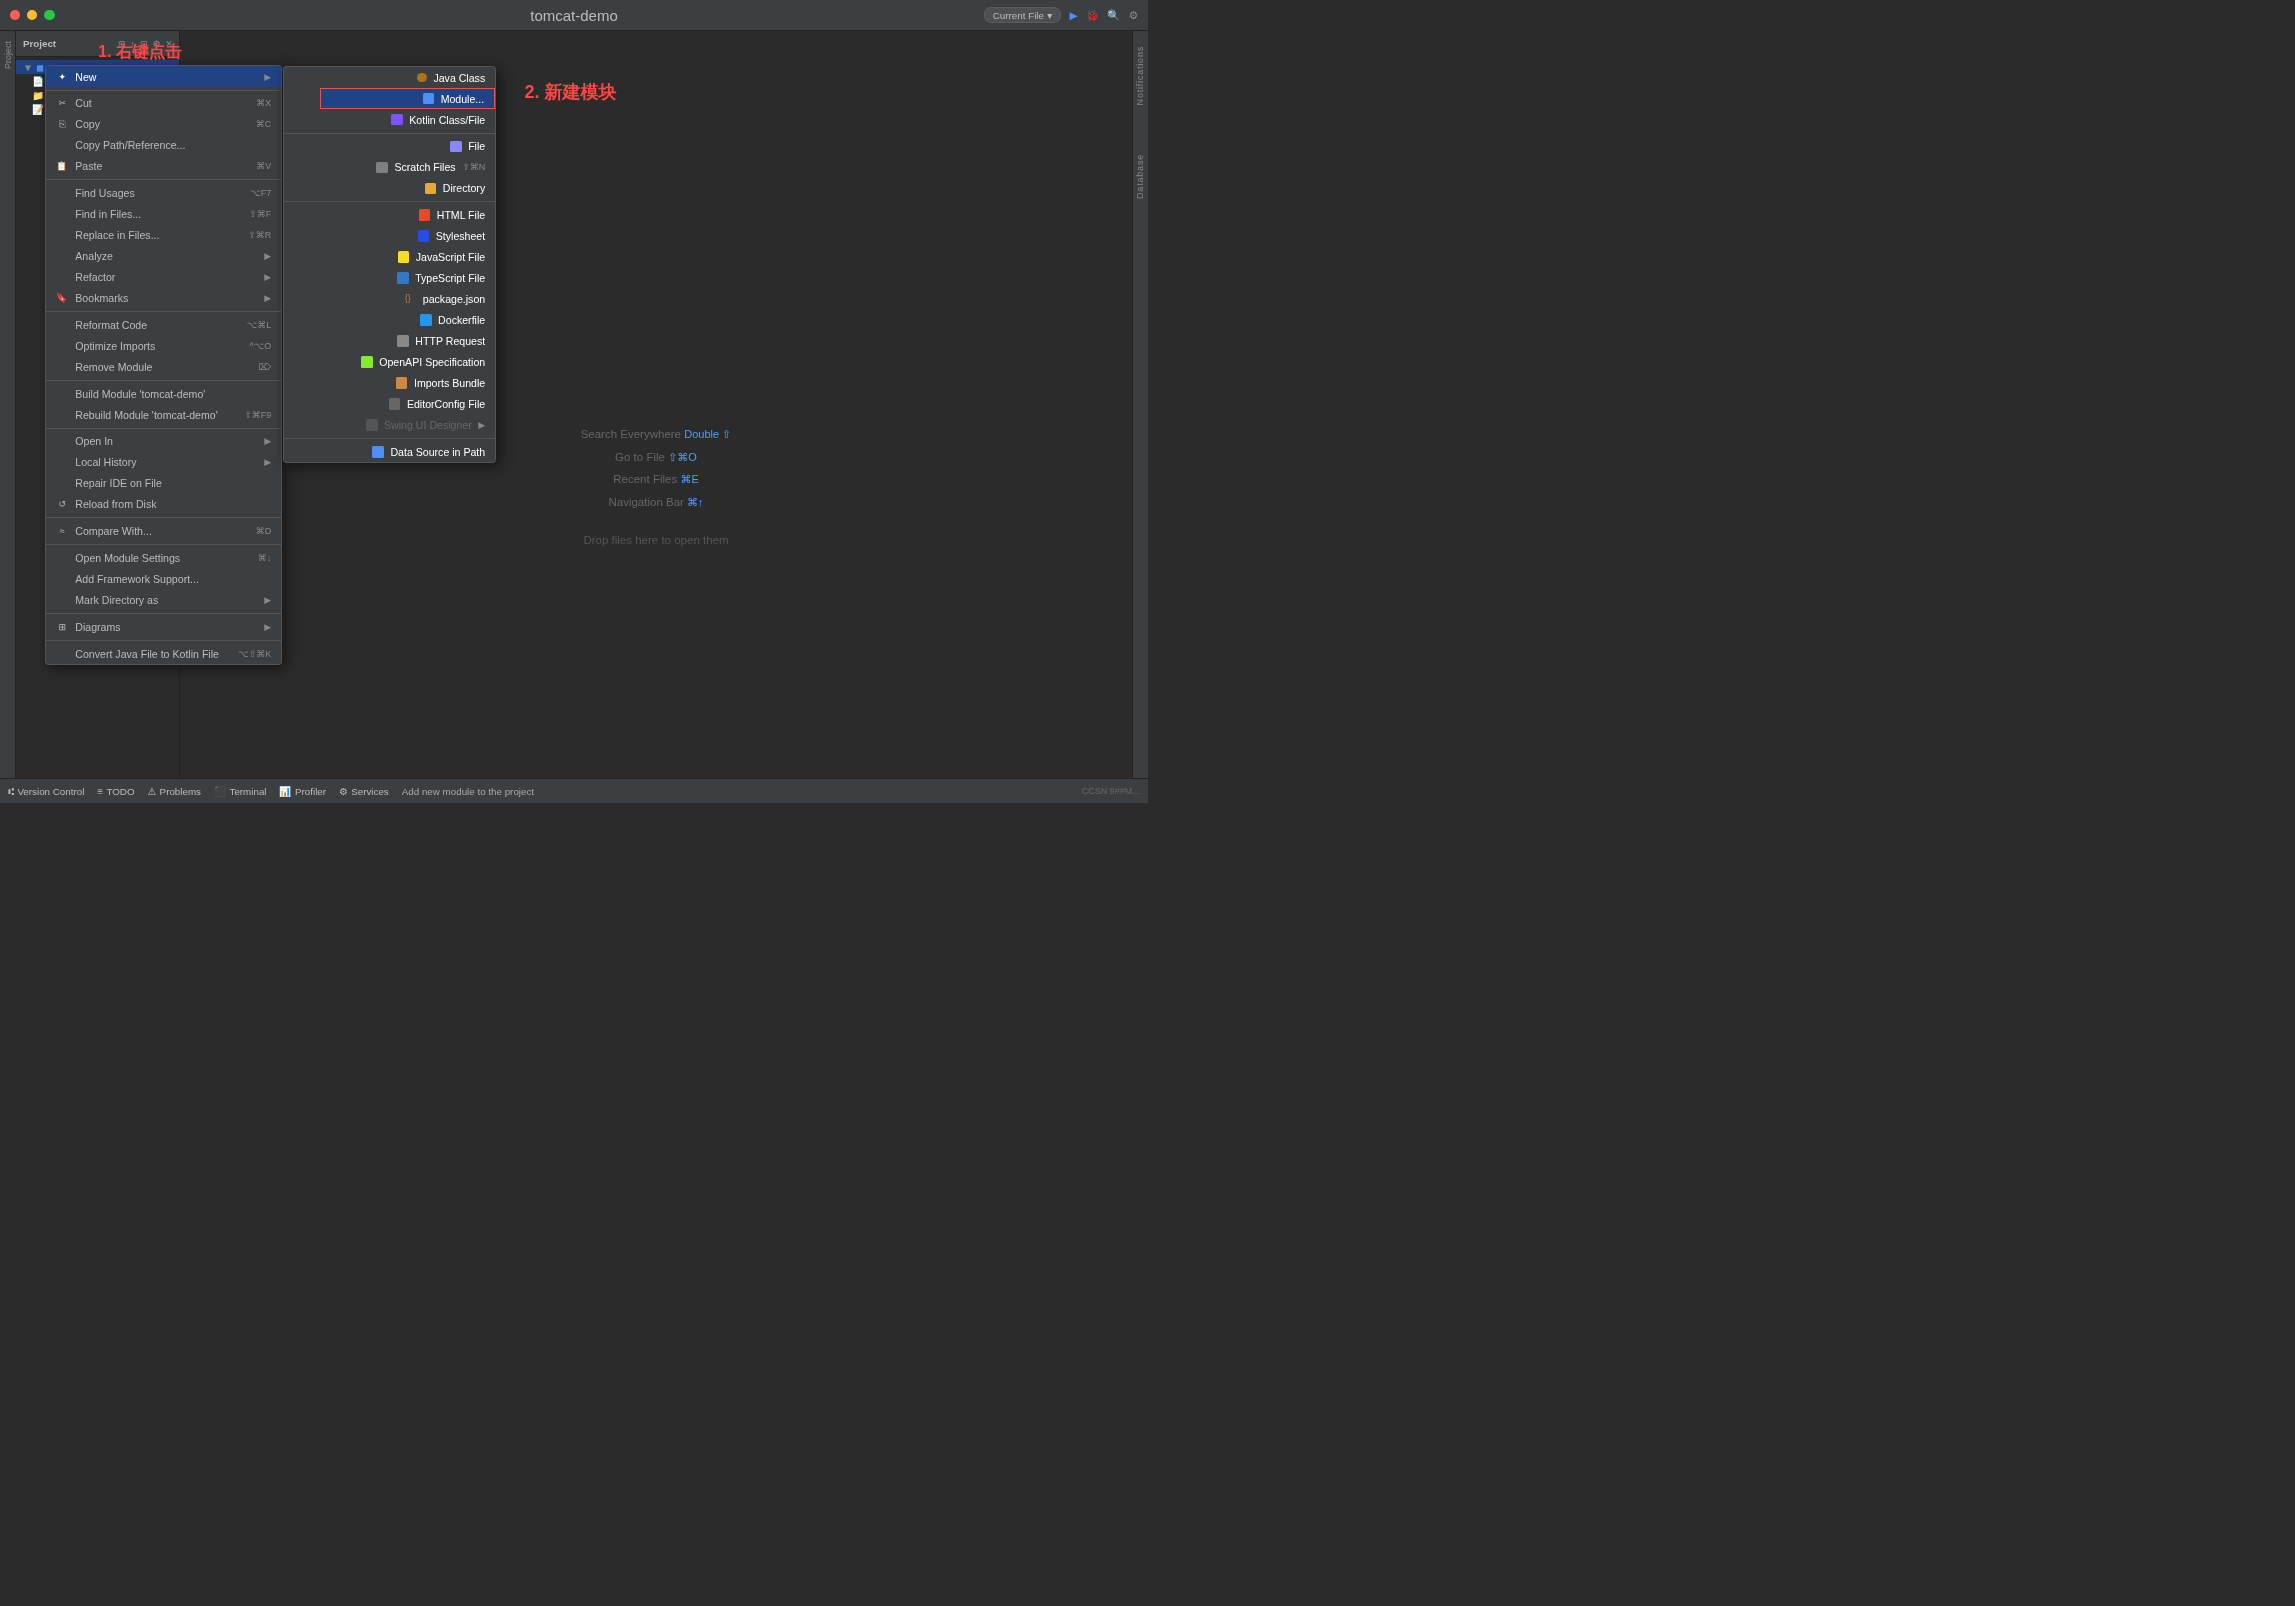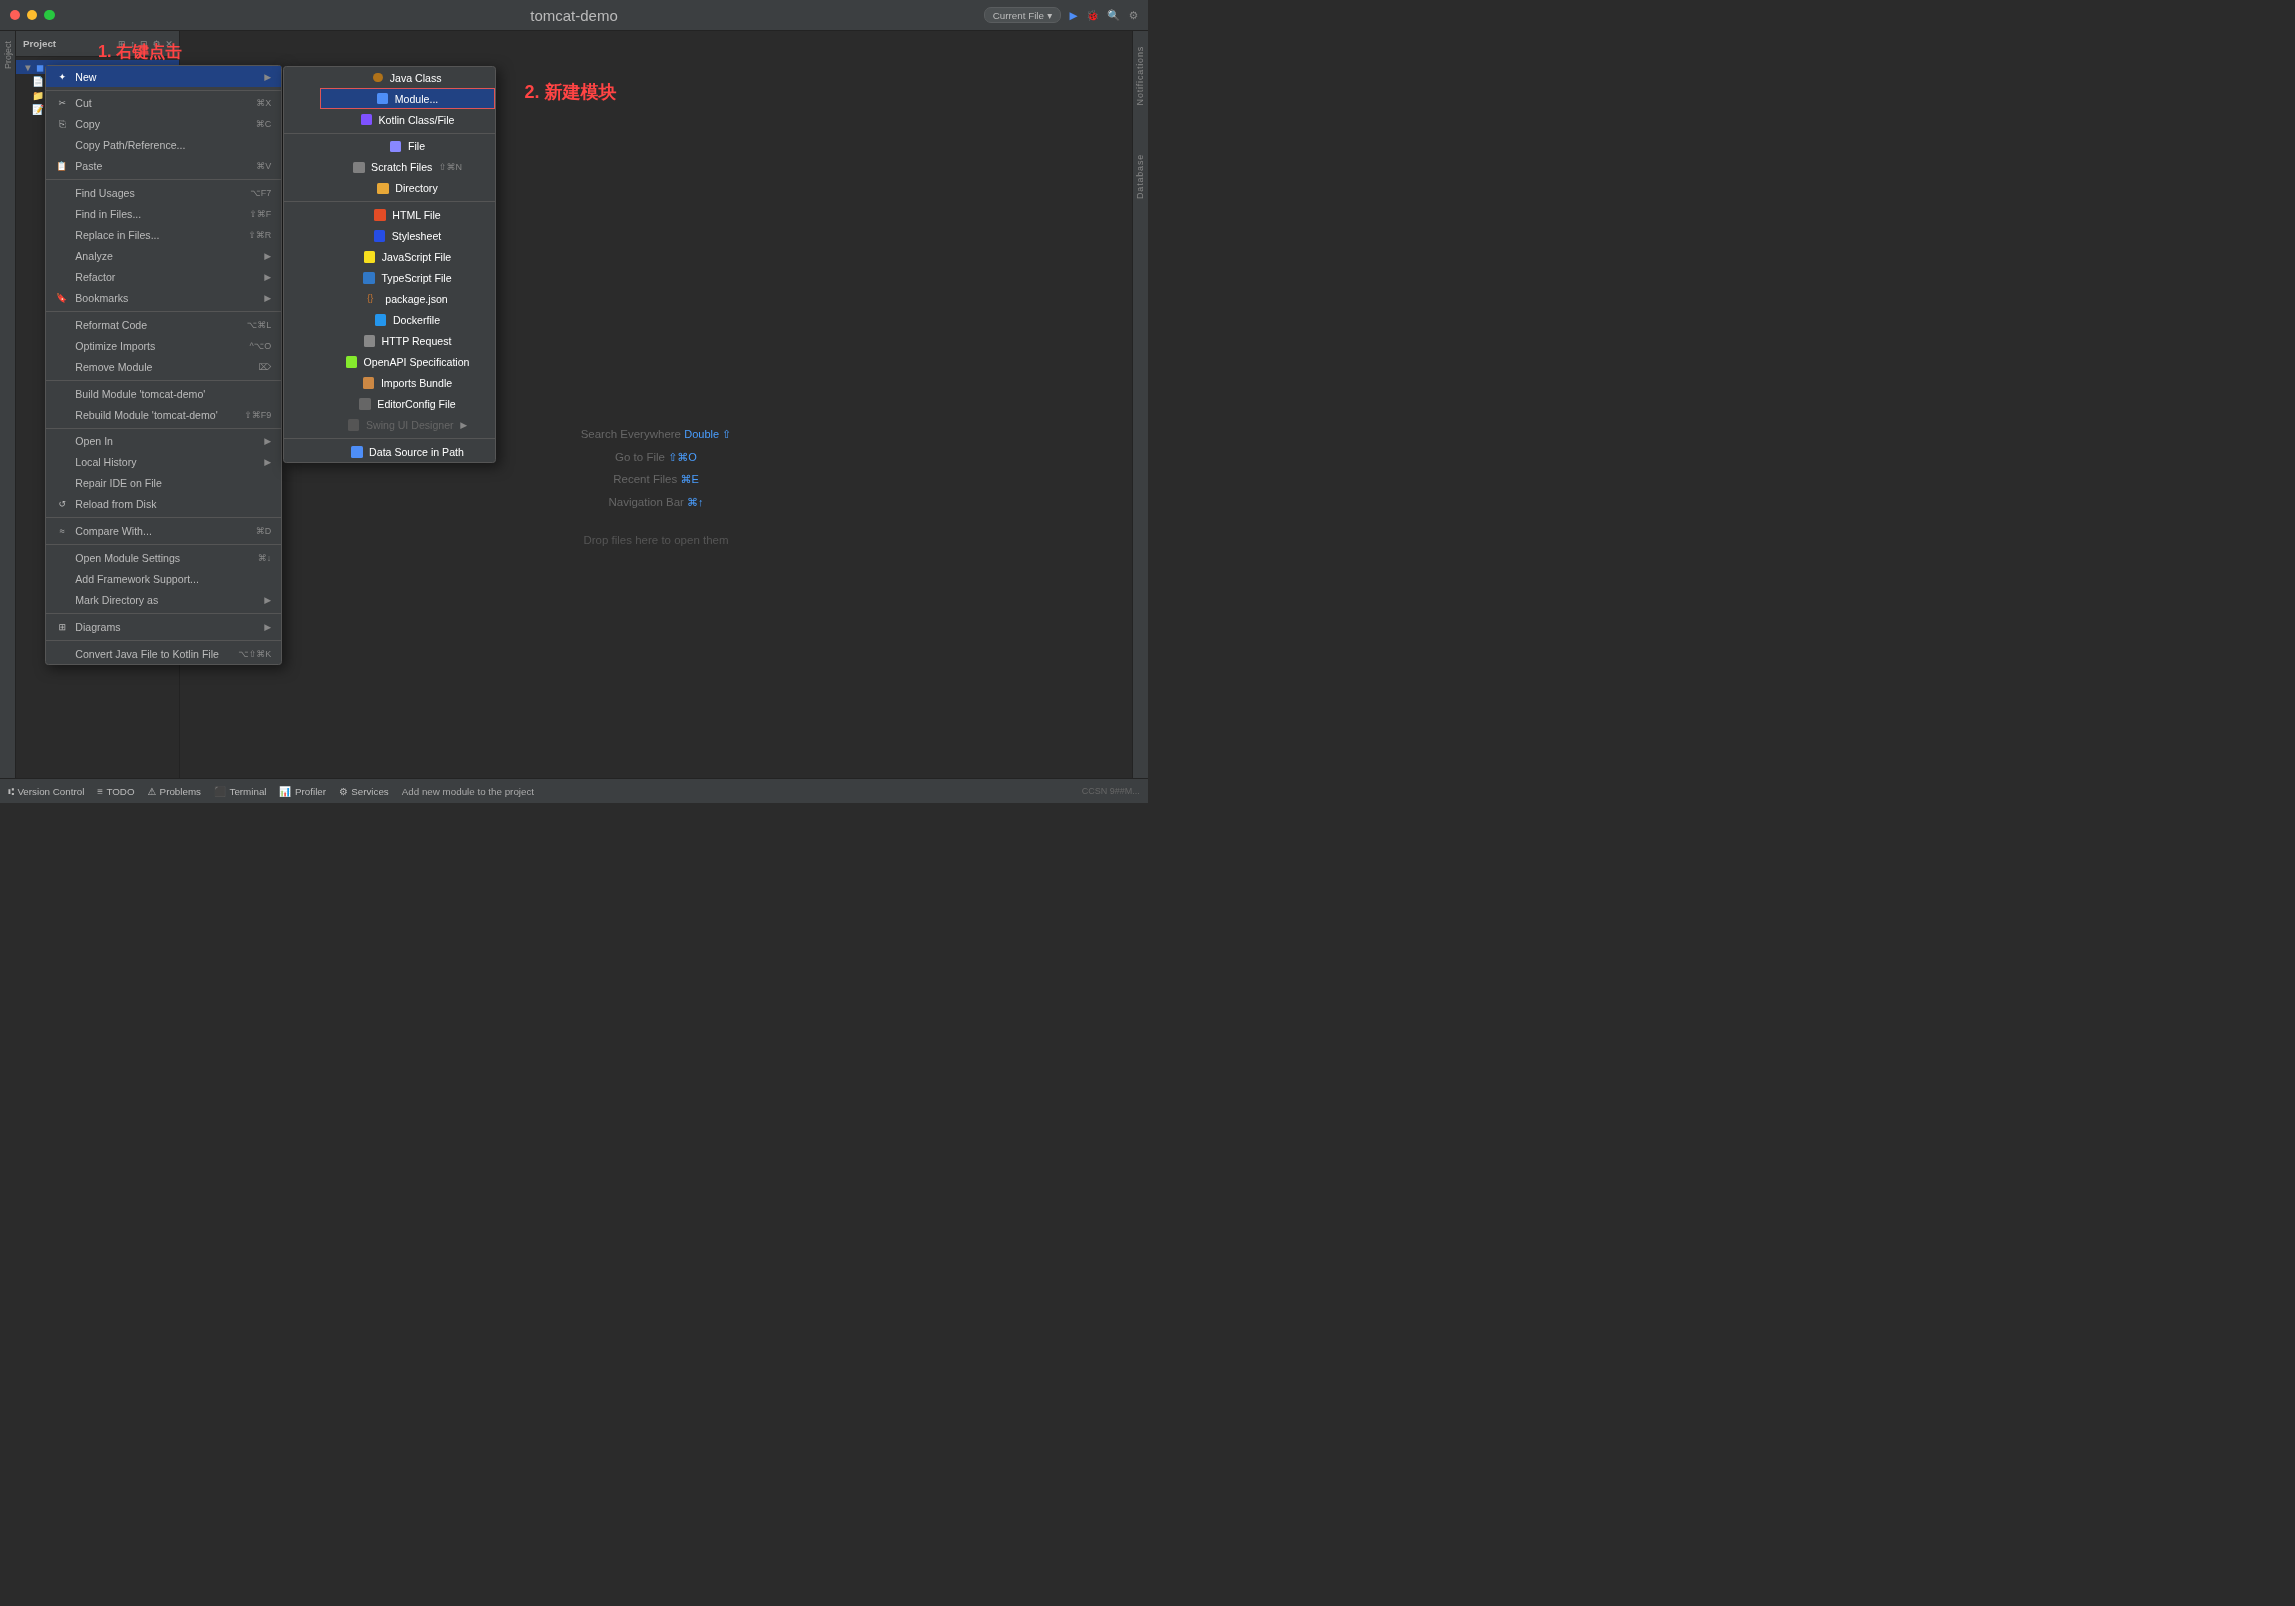--- a/index.html
+++ b/index.html
@@ -174,21 +174,21 @@
       min-width: 213px;
       box-shadow: 3.3px 3.3px 12.3px rgba(0,0,0,0.5);
     }
     .submenu-item {
       display: flex;
       align-items: center;
       padding: 3.3px 9.8px;
       cursor: pointer;
       gap: 6.5px;
       min-height: 21px;
-      justify-content: center;
+      justify-content: flex-end;
       margin-left: 36px;
     }
     .submenu-item.highlighted {
       background: #214283;
       color: #ffffff;
       border: 1.6px solid #e05555;
     }
     .submenu-item-left {
       display: flex;
       align-items: center;

